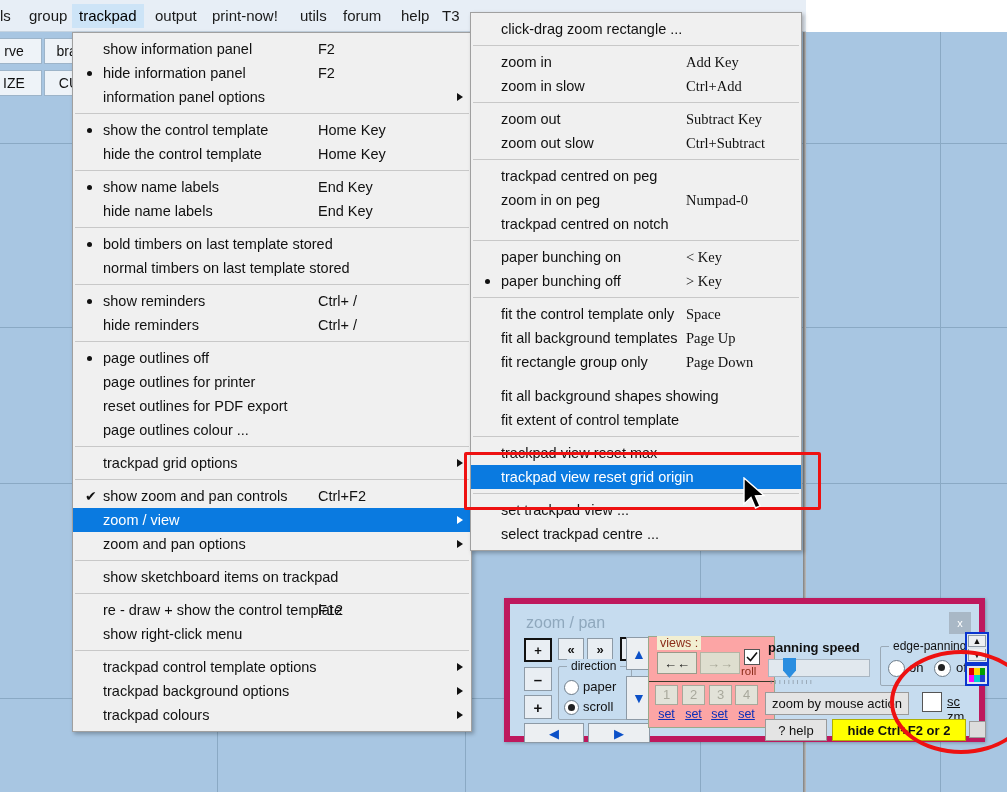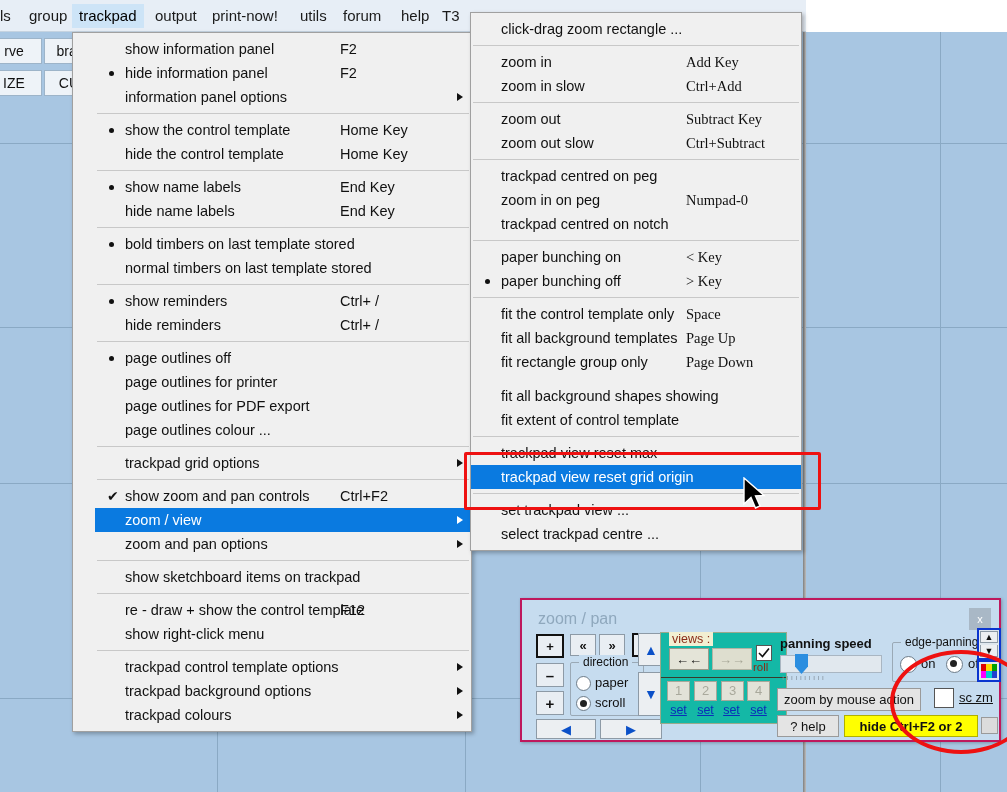--- a/index.html
+++ b/index.html
@@ -62,44 +62,44 @@
   }
   .menu .row .arrow {
     position: absolute; right: 8px; top: 50%; margin-top: -4px;
     width: 0; height: 0; border-left: 6px solid #111;
     border-top: 4px solid transparent; border-bottom: 4px solid transparent;
   }
   .menu .row.sel .arrow { border-left-color: #fff; }
   .menu .sep { height: 1px; background: #c8c8c8; margin: 4px 2px; }
   .menu .gap { height: 10px; }
 
-  #menu-trackpad { left: 72px; top: 32px; width: 400px; padding-left: 22px; }
+  #menu-trackpad { left: 72px; top: 32px; width: 400px; }
   #menu-trackpad .acc { left: 245px; }
   #menu-zoomview { left: 470px; top: 12px; width: 332px; }
   #menu-zoomview .acc { left: 215px; font-family: Liberation Serif, serif; }
 
   
   .redrect {
     position: absolute; border: 3px solid #ee1111; pointer-events: none;
     border-radius: 2px;
   }
   .redellipse {
     position: absolute; border: 4px solid #ee1111; border-radius: 50%;
     pointer-events: none;
   }
 
   
   .cursor { position: absolute; pointer-events: none; }
 
   
   #zp {
     position: absolute; left: 504px; top: 598px; width: 481px; height: 144px;
-    background: #c6dcef; border: 2px solid #be185d;
+    background: #c6dcef; border: 6px solid #be185d;
     box-shadow: 1px 1px 3px rgba(0,0,0,.25);
-    font-size: 12.5px; color: #111; margin-left: 16px;
+    font-size: 12.5px; color: #111;
   }
   #zp .title {
     position: absolute; left: 16px; top: 10px; font-size: 16px; color: #8fa8bd;
   }
   #zp .closeb {
     position: absolute; right: 8px; top: 8px; width: 22px; height: 22px;
     background: #a9b8c6; color: #fff; font-size: 11px; text-align: center; line-height: 22px;
   }
   .btn {
     position: absolute; background: #e9eef3; border: 1px solid #8d9aa6;
@@ -121,21 +121,21 @@
     background: #fff; border: 1px solid #6d7c89;
   }
   .radio.on::after {
     content: ''; position: absolute; left: 3px; top: 3px;
     width: 7px; height: 7px; border-radius: 50%; background: #222;
   }
   .rlab { position: absolute; font-size: 13px; }
 
   #views {
     position: absolute; left: 138px; top: 32px; width: 127px; height: 92px;
-    background: #14b8a6; border: 1px solid #9aa98b;
+    background: #fca5a5; border: 1px solid #9aa98b;
   }
   #views .vlab { position: absolute; left: 8px; top: -1px; font-size: 12.5px; color: #8a2b18; background:#f2efd2; padding:0 3px;}
   #views .vline2 { position: absolute; left: 0; right: 0; top: 44px; height: 1px; background: #3a3a2a; }
   #views .numbtn {
     position: absolute; top: 48px; width: 23px; height: 20px; background: #e2e2d8;
     border: 1px solid #a8a89a; color: #a9a99c; font-size: 13px; text-align: center; line-height: 18px;
   }
   #views .setlnk {
     position: absolute; top: 70px; width: 25px; font-size: 12.5px; color: #0b2fb8;
     text-decoration: underline; text-align: center;
@@ -205,21 +205,21 @@
     <div class="row"><span class="lab">hide name labels</span><span class="acc">End Key</span></div>
     <div class="sep"></div>
     <div class="row"><span class="bullet"></span><span class="lab">bold timbers on last template stored</span></div>
     <div class="row"><span class="lab">normal timbers on last template stored</span></div>
     <div class="sep"></div>
     <div class="row"><span class="bullet"></span><span class="lab">show reminders</span><span class="acc">Ctrl+ /</span></div>
     <div class="row"><span class="lab">hide reminders</span><span class="acc">Ctrl+ /</span></div>
     <div class="sep"></div>
     <div class="row"><span class="bullet"></span><span class="lab">page outlines off</span></div>
     <div class="row"><span class="lab">page outlines for printer</span></div>
-    <div class="row"><span class="lab">page outlines for PDF export</span></div>
+    <div class="row"><span class="lab">reset outlines for PDF export</span></div>
     <div class="row"><span class="lab">page outlines colour ...</span></div>
     <div class="sep"></div>
     <div class="row"><span class="lab">trackpad grid options</span><span class="arrow"></span></div>
     <div class="sep"></div>
     <div class="row"><span class="check">✔</span><span class="lab">show zoom and pan controls</span><span class="acc">Ctrl+F2</span></div>
     <div class="row sel"><span class="lab">zoom / view</span><span class="arrow"></span></div>
     <div class="row"><span class="lab">zoom and pan options</span><span class="arrow"></span></div>
     <div class="sep"></div>
     <div class="row"><span class="lab">show sketchboard items on trackpad</span></div>
     <div class="sep"></div>

